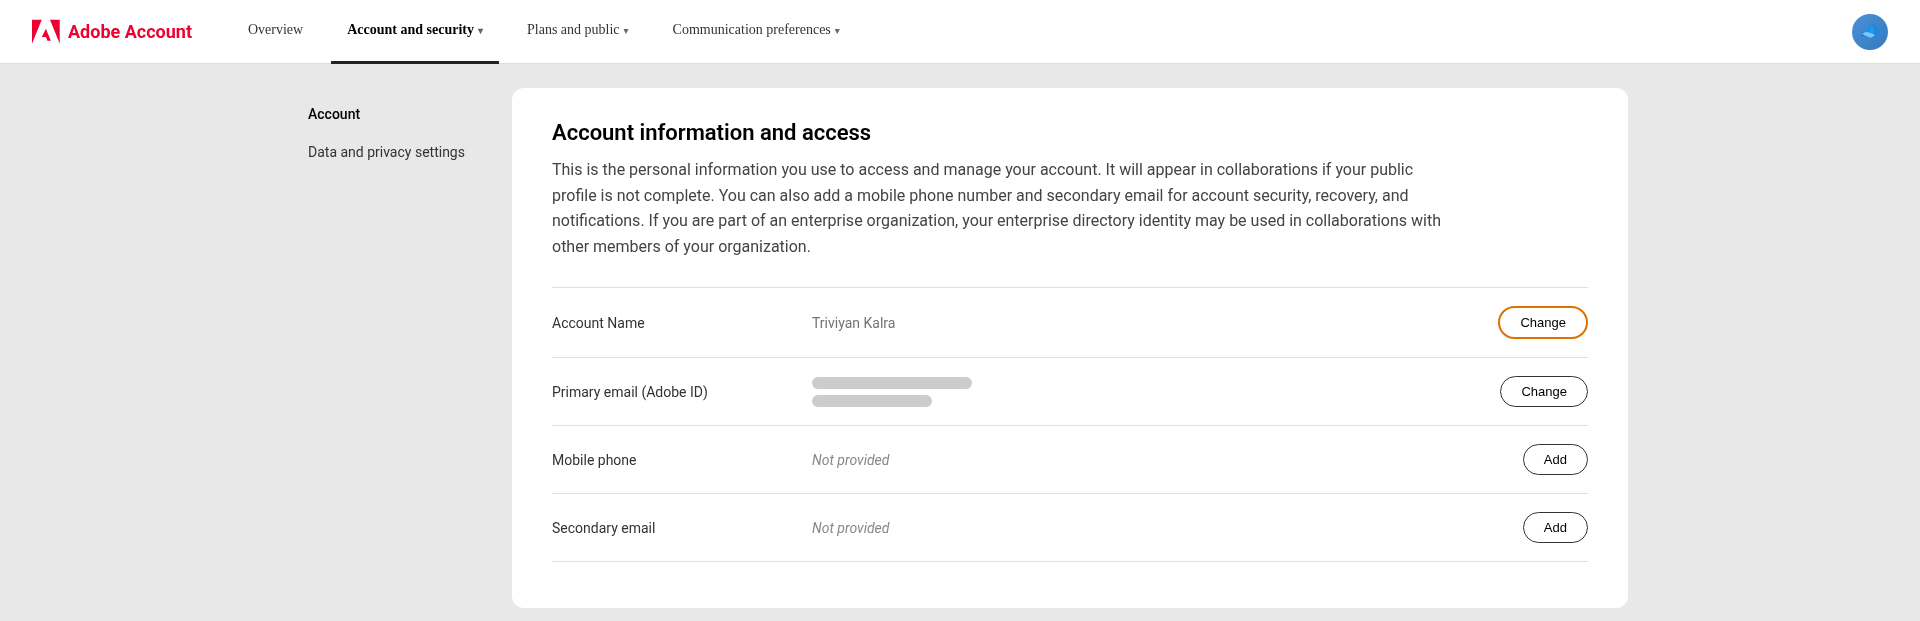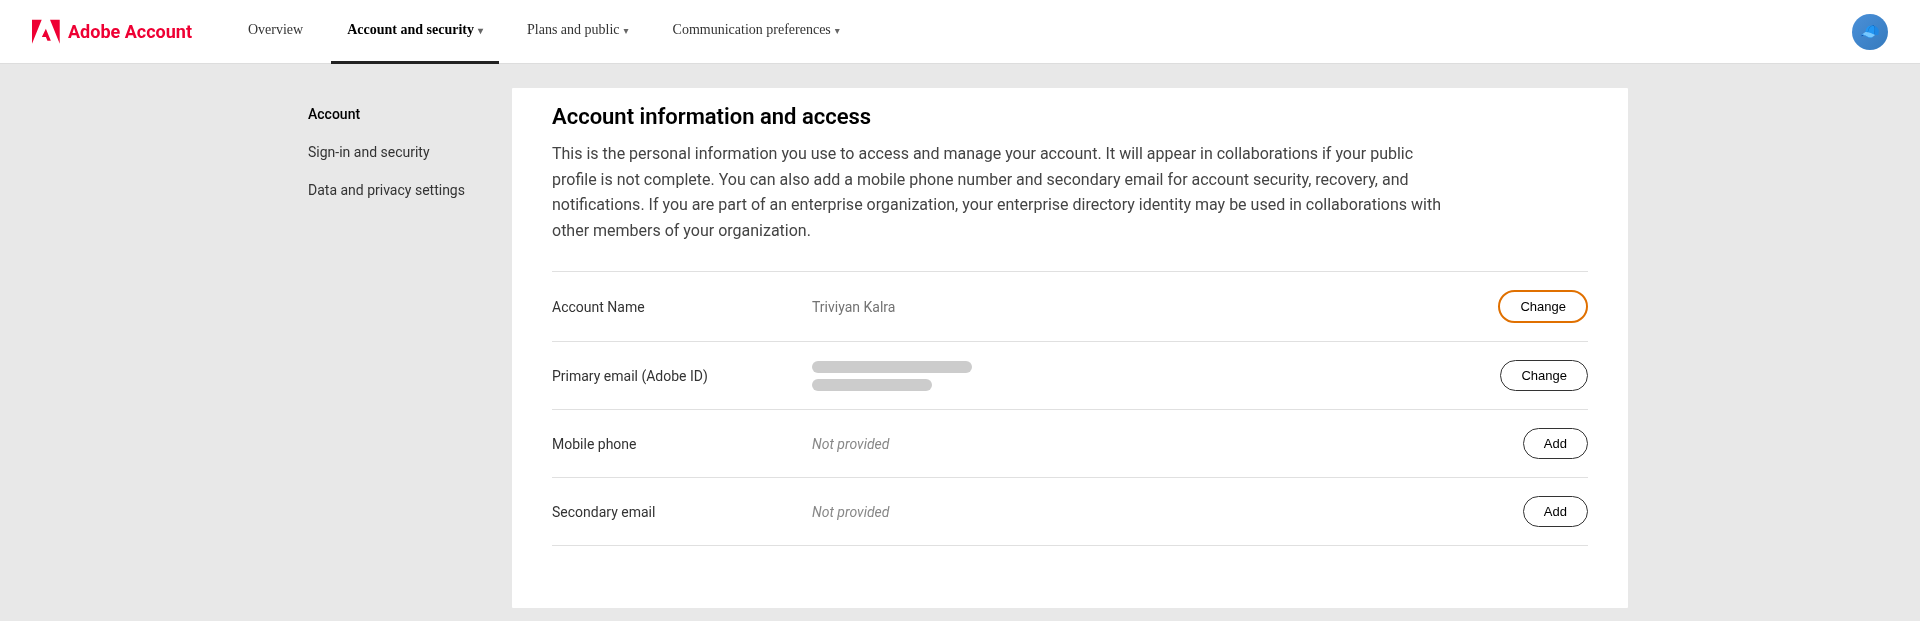--- a/index.html
+++ b/index.html
@@ -127,22 +127,22 @@
     .sidebar-item.active {
       background: #e8e8e8;
       font-weight: 500;
       color: #000;
     }
 
     
     .content {
       flex: 1;
       background: #fff;
-      border-radius: 1px;
-      padding: 16px 40px;
+      border-radius: 12px;
+      padding: 32px 40px;
       min-height: 520px;
     }
 
     .content-title {
       font-size: 22px;
       font-weight: 600;
       color: #000;
       margin-bottom: 12px;
     }
 
@@ -276,23 +276,20 @@
   </div>
 </div>
 
 <div class="main-wrapper">
 
   <nav class="sidebar">
     <a class="sidebar-item active" href="#">
       <span>Account</span>
     </a>
     <a class="sidebar-item" href="#">
-      <span>Sign-in and security</span>
-    </a>
-    <a class="sidebar-item" href="#">
       <span>Data and privacy settings</span>
     </a>
   </nav>
 
   <main class="content">
     <h1 class="content-title">Account information and access</h1>
     <p class="content-description">This is the personal information you use to access and manage your account. It will appear in collaborations if your public profile is not complete. You can also add a mobile phone number and secondary email for account security, recovery, and notifications. If you are part of an enterprise organization, your enterprise directory identity may be used in collaborations with other members of your organization.</p>
 
     <div class="info-row">
       <span class="info-label">Account Name</span>

